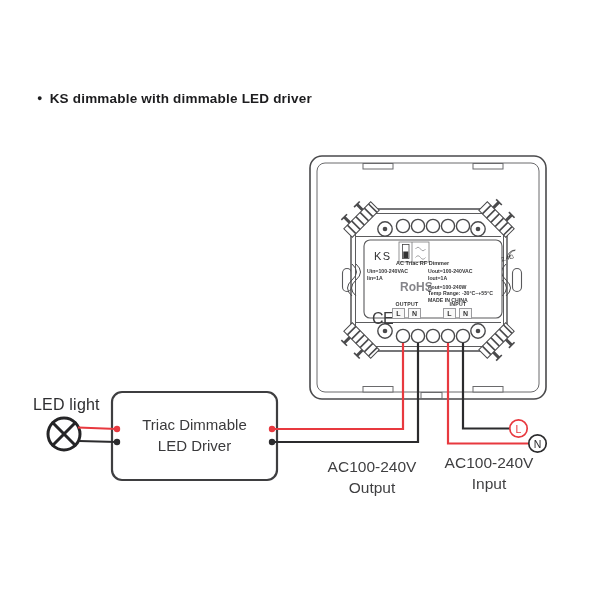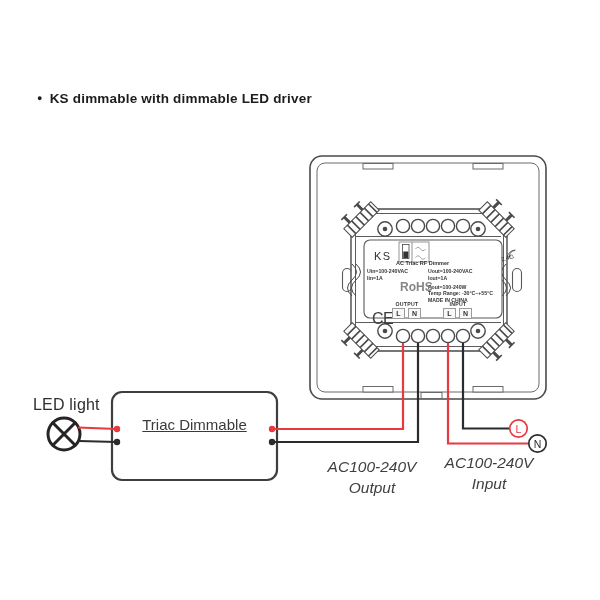--- a/index.html
+++ b/index.html
@@ -5,22 +5,22 @@
   html,body{margin:0;padding:0;background:#ffffff;}
   #stage{position:relative;width:600px;height:600px;background:#fff;overflow:hidden;
          font-family:"Liberation Sans",sans-serif;color:#2f2f31;}
   .abs{position:absolute;}
   svg{position:absolute;left:0;top:0;}
   #title{left:37px;top:91px;display:flex;align-items:center;gap:7px;
          font-size:13.5px;font-weight:bold;color:#1d1d1f;letter-spacing:.2px;}
   #title .bullet{font-size:9px;line-height:1;}
   #lamp-label{left:33px;top:396px;font-size:16px;color:#2e2e30;letter-spacing:.2px;}
   #driver-label{left:112px;top:414px;width:165px;text-align:center;
-                font-size:15px;line-height:21px;color:#3a3a3c;text-decoration:underline;}
-  .caption{width:130px;text-align:center;font-size:15.5px;line-height:21px;color:#3f3f41;font-style:italic;}
+                font-size:15px;line-height:21px;color:#3a3a3c;}
+  .caption{width:130px;text-align:center;font-size:15.5px;line-height:21px;color:#3f3f41;}
   #output-caption{left:307px;top:456px;}
   #input-caption{left:424px;top:452px;}
   .mains-letter{width:17px;height:16px;display:flex;align-items:center;justify-content:center;
                 font-size:10.5px;}
   #live-letter{left:510px;top:421px;color:#e8393f;}
   #neutral-letter{left:529px;top:436px;color:#2b2b2d;}
   
   #ks-model{left:374px;top:250px;font-size:11px;font-weight:normal;letter-spacing:1.5px;color:#2f2f31;}
   #product-name{left:396px;top:260px;font-size:5.5px;font-weight:bold;color:#333;}
   #rf-badge{left:501px;top:255px;font-size:6px;color:#333;transform:rotate(-14deg);}
@@ -182,20 +182,21 @@
 
 <div class="abs" id="title">
   <span class="bullet">●</span>
   <span>KS dimmable with dimmable LED driver</span>
 </div>
 
 <div class="abs" id="lamp-label">LED light</div>
 
 <div class="abs" id="driver-label">
   <div>Triac Dimmable</div>
+  <div>LED Driver</div>
 </div>
 
 <div class="abs caption" id="output-caption">
   <div>AC100-240V</div>
   <div>Output</div>
 </div>
 
 <div class="abs caption" id="input-caption">
   <div>AC100-240V</div>
   <div>Input</div>

